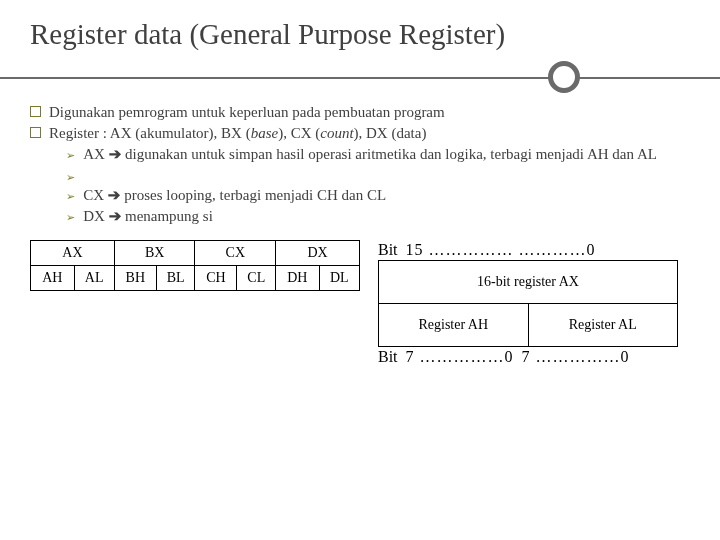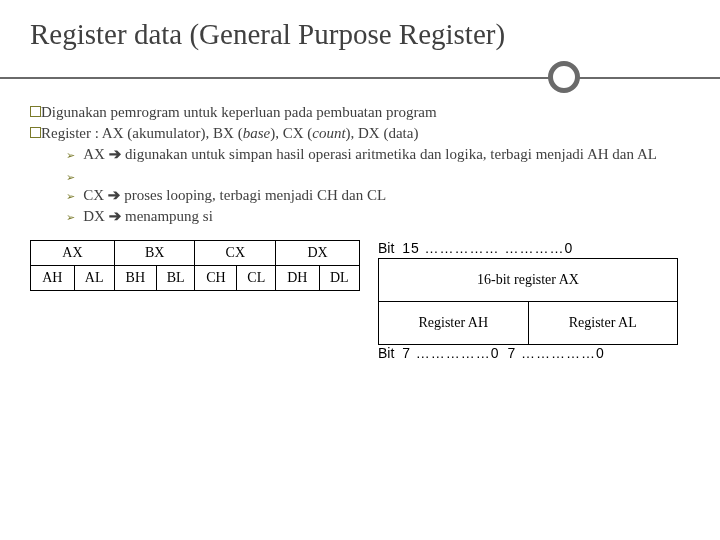--- a/index.html
+++ b/index.html
@@ -25,21 +25,21 @@
   }
   .circle {
     position: absolute;
     top: 2px; right: 110px;
     width: 32px; height: 32px;
     border: 5px solid #6a6a6a;
     border-radius: 50%;
     background: #fff;
   }
   .content { font-size: 15px; line-height: 1.28; color: #404040; }
-  .bullet-row { display: flex; margin-bottom: 2px; }
+  .bullet-row { display: flex; gap: 8px; margin-bottom: 2px; }
   .box-bullet {
     flex: 0 0 11px; height: 11px;
     border: 1.4px solid #7a7a2a;
     margin-top: 3px;
   }
   .sub-list { margin-left: 36px; }
   .sub-row { display: flex; gap: 8px; margin-bottom: 2px; }
   .arrow-bullet { flex: 0 0 auto; font-size: 11px; color: #7a7a2a; margin-top: 3px; }
   em.it { font-style: italic; }
   .solid-arrow { font-weight: bold; }
@@ -49,21 +49,21 @@
   table { border-collapse: collapse; width: 100%; }
   td, th {
     border: 1.3px solid #000;
     text-align: center;
     font-family: 'Times New Roman', serif;
     font-size: 14px;
     color: #000;
     padding: 3px 0;
     font-weight: normal;
   }
-  .fig-right .bitline { font-size: 14px; color:#000; font-family:Liberation Sans, sans-serif; }
+  .fig-right .bitline { font-size: 16px; color:#000; font-family:Liberation Serif, serif; }
   .fig-right .dots { letter-spacing: 1px; }
   .fig-right table td { padding: 12px 0; }
 </style>
 </head>
 <body>
 
 <div class="title">Register data (General Purpose Register)</div>
 
 <div class="rule-wrap">
   <div class="rule"></div>

